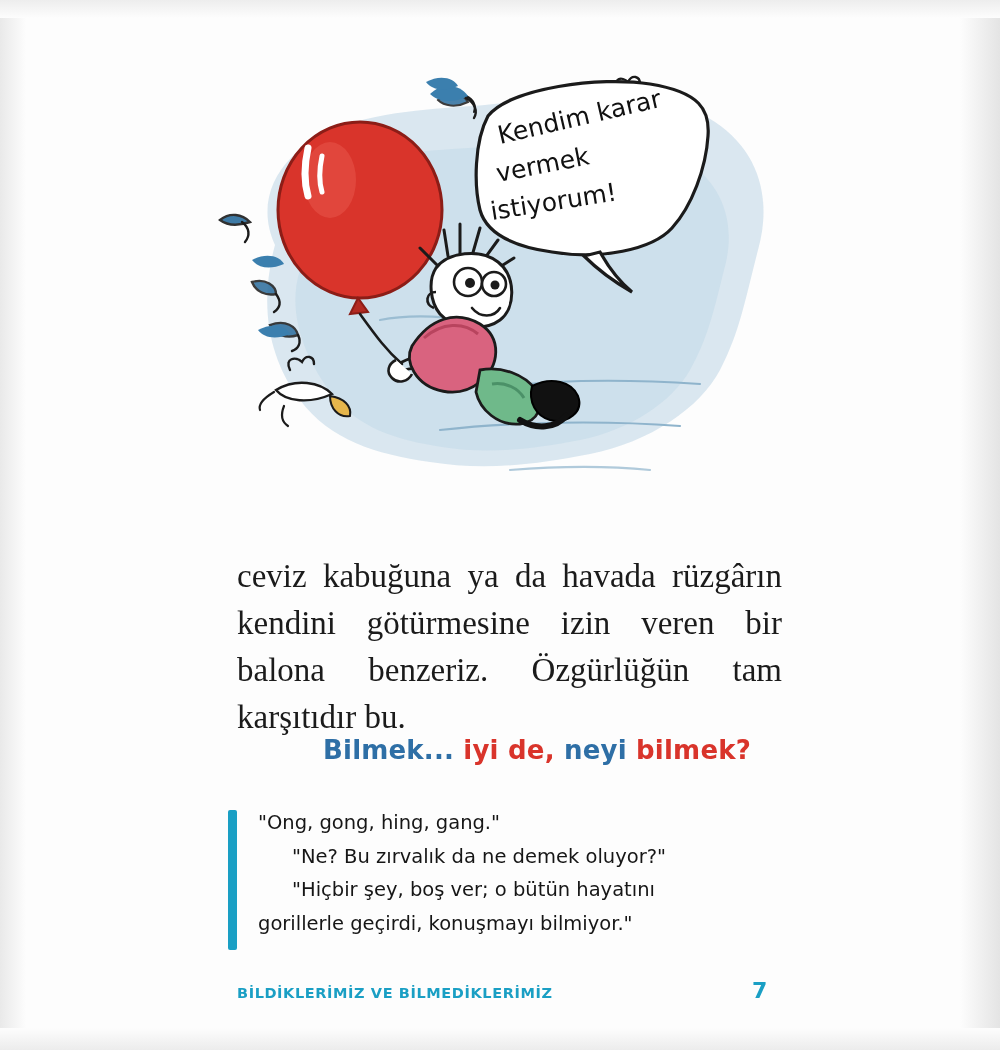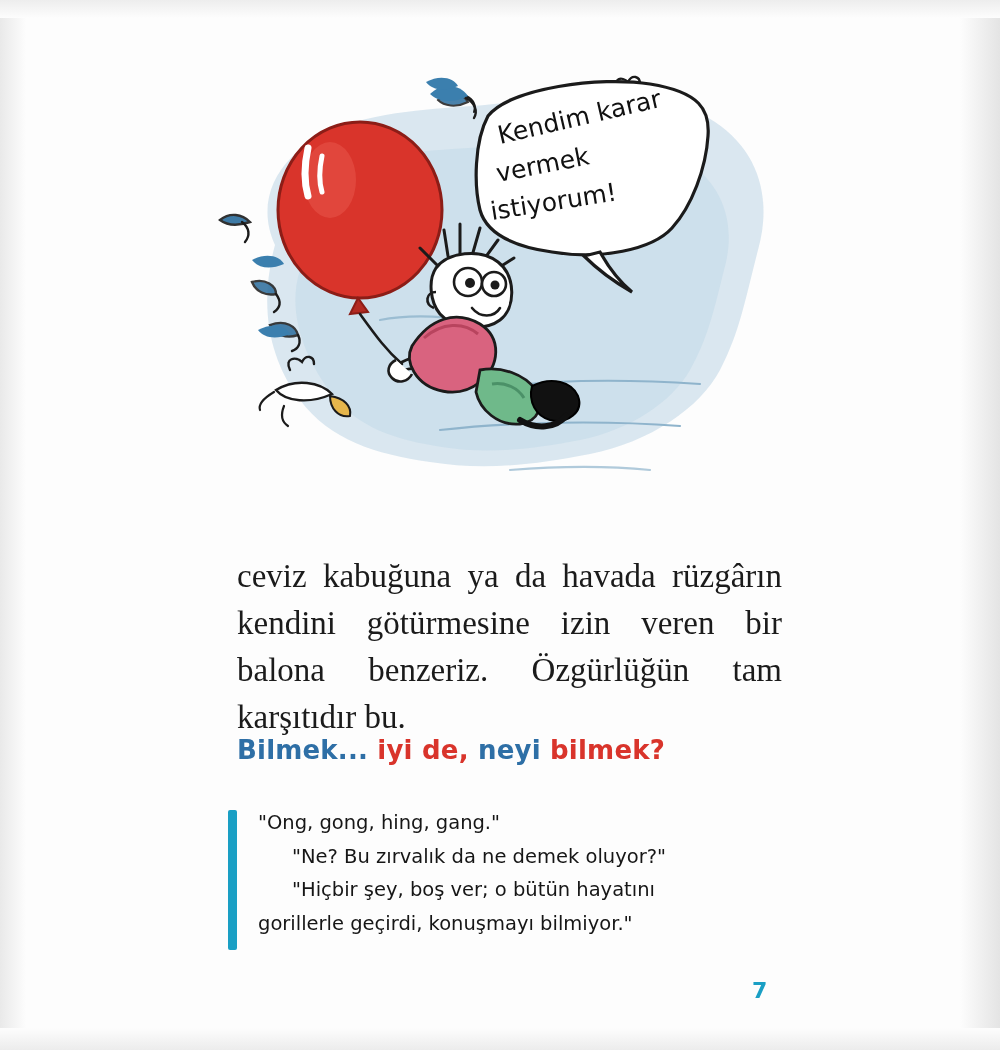--- a/index.html
+++ b/index.html
@@ -78,20 +78,21 @@
   .heading {
     position: absolute;
     left: 237px;
     top: 735px;
     width: 600px;
     font-family: "DejaVu Sans", sans-serif;
     font-size: 26px;
     font-weight: bold;
     letter-spacing: 0.2px;
     white-space: nowrap;
+    text-align: center;
   }
   .heading span {
     display: inline;
   }
   .h-blue  { color: #2e6fa6; }
   .h-red   { color: #d9342b; }
 
   
   .quote-block {
     position: absolute;
@@ -306,15 +307,16 @@
   <div class="quote-block">
     <div class="quote-bar"></div>
     <div class="quote-lines">
       <div class="q1">"Ong, gong, hing, gang."</div>
       <div class="q2">"Ne? Bu zırvalık da ne demek oluyor?"</div>
       <div class="q3">"Hiçbir şey, boş ver; o bütün hayatını</div>
       <div class="q4">gorillerle geçirdi, konuşmayı bilmiyor."</div>
     </div>
   </div>
 
+  <div class="footer-title">BİLDİKLERİMİZ VE BİLMEDİKLERİMİZ</div>
   <div class="footer-page">7</div>
 
 </div>
 
 </body></html>

